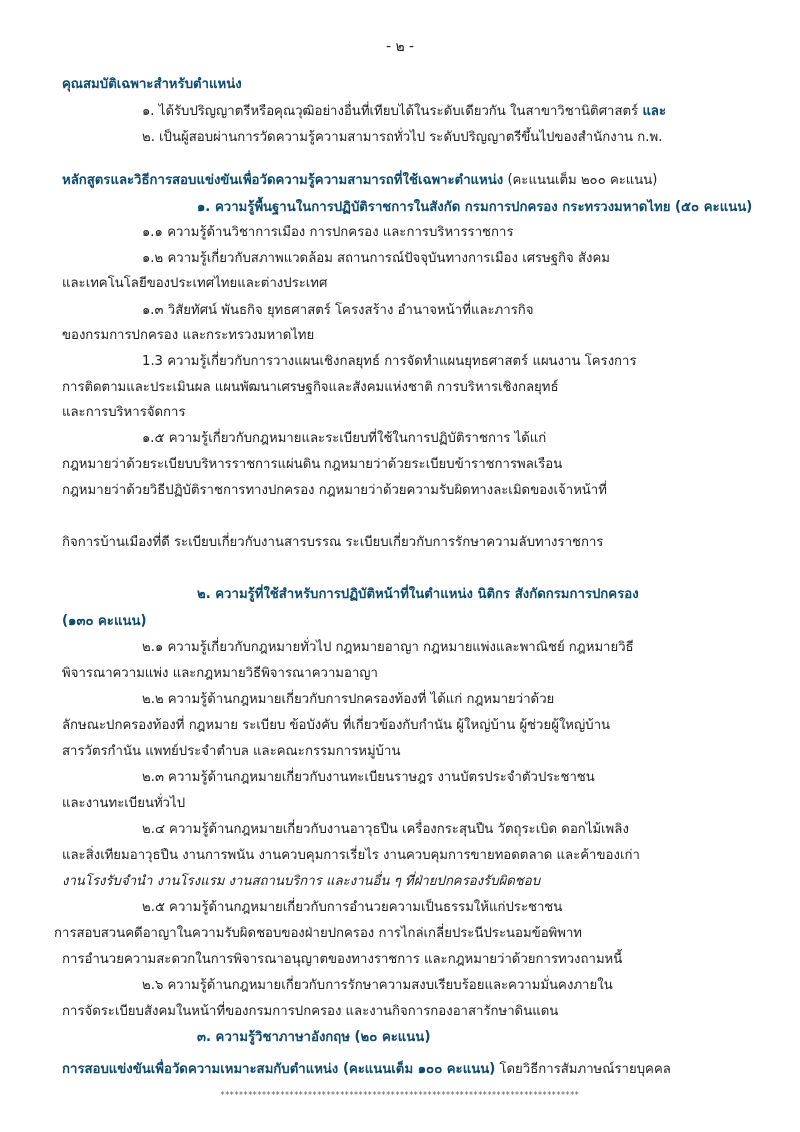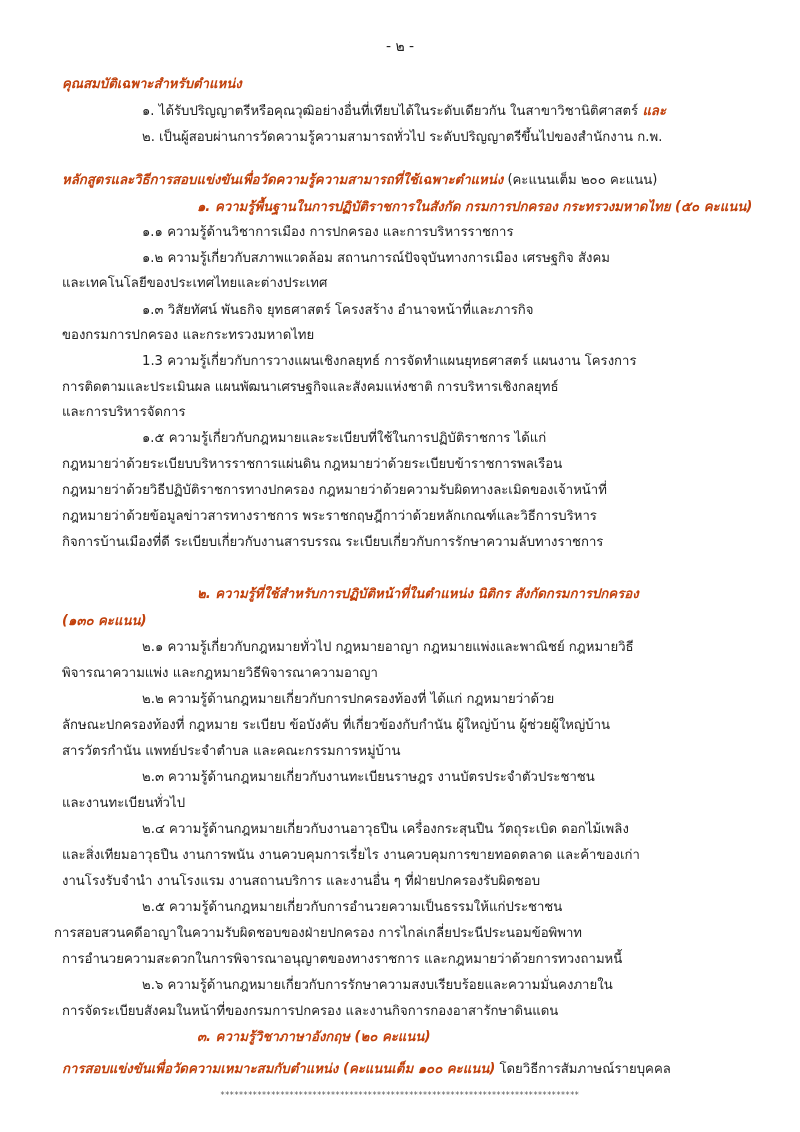--- a/index.html
+++ b/index.html
@@ -1,20 +1,20 @@
 <!DOCTYPE html>
 <html><head>
 <meta charset="utf-8">
 <style>
   html, body { margin: 0; padding: 0; background: #ffffff; }
   body { width: 800px; height: 1132px; position: relative; overflow: hidden;
          font-family: "DejaVu Sans", "Liberation Sans", sans-serif; color: #222; }
   .page { position: absolute; left: 0; top: 0; width: 800px; height: 1132px; }
   .line { position: absolute; white-space: nowrap; font-size: 13.2px; line-height: 20px; }
-  .b { font-weight: bold; color: #c2410c; font-style: italic; }
+  .b { font-weight: bold; color: #0c4a6e; }
   .pno { left: 0; width: 800px; text-align: center; font-size: 14px; }
   .stars { left: 0; width: 800px; text-align: center; font-size: 8px; letter-spacing: 0.6px; color: #555; }
 </style>
 </head>
 <body>
 
 <div class="page">
 
   <div class="line pno" style="top:36px;">- ๒ -</div>
 
@@ -35,35 +35,34 @@
   <div class="line" style="left:142px; top:248px;">๑.๒ ความรู้เกี่ยวกับสภาพแวดล้อม สถานการณ์ปัจจุบันทางการเมือง เศรษฐกิจ สังคม</div>
   <div class="line" style="left:62px; top:273px;">และเทคโนโลยีของประเทศไทยและต่างประเทศ</div>
   <div class="line" style="left:142px; top:300px;">๑.๓ วิสัยทัศน์ พันธกิจ ยุทธศาสตร์ โครงสร้าง อำนาจหน้าที่และภารกิจ</div>
   <div class="line" style="left:62px; top:325px;">ของกรมการปกครอง และกระทรวงมหาดไทย</div>
   <div class="line" style="left:142px; top:351px;">1.3 ความรู้เกี่ยวกับการวางแผนเชิงกลยุทธ์ การจัดทำแผนยุทธศาสตร์ แผนงาน โครงการ</div>
   <div class="line" style="left:62px; top:377px;">การติดตามและประเมินผล แผนพัฒนาเศรษฐกิจและสังคมแห่งชาติ การบริหารเชิงกลยุทธ์</div>
   <div class="line" style="left:62px; top:402px;">และการบริหารจัดการ</div>
   <div class="line" style="left:142px; top:428px;">๑.๕ ความรู้เกี่ยวกับกฎหมายและระเบียบที่ใช้ในการปฏิบัติราชการ ได้แก่</div>
   <div class="line" style="left:62px; top:454px;font-family:Liberation Serif, serif;">กฎหมายว่าด้วยระเบียบบริหารราชการแผ่นดิน กฎหมายว่าด้วยระเบียบข้าราชการพลเรือน</div>
   <div class="line" style="left:62px; top:480px;">กฎหมายว่าด้วยวิธีปฏิบัติราชการทางปกครอง กฎหมายว่าด้วยความรับผิดทางละเมิดของเจ้าหน้าที่</div>
-  <div class="line" style="left:62px; top:506px;">กฎหมายว่าด้วยข้อมูลข่าวสารทางราชการ พระราชกฤษฎีกาว่าด้วยหลักเกณฑ์และวิธีการบริหาร</div>
   <div class="line" style="left:62px; top:532px;">กิจการบ้านเมืองที่ดี ระเบียบเกี่ยวกับงานสารบรรณ ระเบียบเกี่ยวกับการรักษาความลับทางราชการ</div>
 
   <div class="line b" style="left:197px; top:584px;">๒. ความรู้ที่ใช้สำหรับการปฏิบัติหน้าที่ในตำแหน่ง นิติกร สังกัดกรมการปกครอง</div>
   <div class="line b" style="left:62px; top:611px;">(๑๓๐ คะแนน)</div>
   <div class="line" style="left:142px; top:637px;">๒.๑ ความรู้เกี่ยวกับกฎหมายทั่วไป กฎหมายอาญา กฎหมายแพ่งและพาณิชย์ กฎหมายวิธี</div>
   <div class="line" style="left:62px; top:663px;">พิจารณาความแพ่ง และกฎหมายวิธีพิจารณาความอาญา</div>
   <div class="line" style="left:142px; top:689px;">๒.๒ ความรู้ด้านกฎหมายเกี่ยวกับการปกครองท้องที่ ได้แก่ กฎหมายว่าด้วย</div>
   <div class="line" style="left:62px; top:715px;">ลักษณะปกครองท้องที่ กฎหมาย ระเบียบ ข้อบังคับ ที่เกี่ยวข้องกับกำนัน ผู้ใหญ่บ้าน ผู้ช่วยผู้ใหญ่บ้าน</div>
   <div class="line" style="left:62px; top:741px;">สารวัตรกำนัน แพทย์ประจำตำบล และคณะกรรมการหมู่บ้าน</div>
   <div class="line" style="left:142px; top:767px;">๒.๓ ความรู้ด้านกฎหมายเกี่ยวกับงานทะเบียนราษฎร งานบัตรประจำตัวประชาชน</div>
   <div class="line" style="left:62px; top:793px;">และงานทะเบียนทั่วไป</div>
   <div class="line" style="left:142px; top:819px;">๒.๔ ความรู้ด้านกฎหมายเกี่ยวกับงานอาวุธปืน เครื่องกระสุนปืน วัตถุระเบิด ดอกไม้เพลิง</div>
   <div class="line" style="left:62px; top:845px;">และสิ่งเทียมอาวุธปืน งานการพนัน งานควบคุมการเรี่ยไร งานควบคุมการขายทอดตลาด และค้าของเก่า</div>
-  <div class="line" style="left:62px; top:871px;">งานโรงรับจำนำ งานโรงแรม งานสถานบริการ และงานอื่น ๆ ที่ฝ่ายปกครองรับผิดชอบ</div>
+  <div class="line" style="left:62px; top:871px;font-style:italic;">งานโรงรับจำนำ งานโรงแรม งานสถานบริการ และงานอื่น ๆ ที่ฝ่ายปกครองรับผิดชอบ</div>
   <div class="line" style="left:142px; top:897px;">๒.๕ ความรู้ด้านกฎหมายเกี่ยวกับการอำนวยความเป็นธรรมให้แก่ประชาชน</div>
   <div class="line" style="left:54px; top:923px;">การสอบสวนคดีอาญาในความรับผิดชอบของฝ่ายปกครอง การไกล่เกลี่ยประนีประนอมข้อพิพาท</div>
   <div class="line" style="left:62px; top:949px;">การอำนวยความสะดวกในการพิจารณาอนุญาตของทางราชการ และกฎหมายว่าด้วยการทวงถามหนี้</div>
   <div class="line" style="left:142px; top:975px;">๒.๖ ความรู้ด้านกฎหมายเกี่ยวกับการรักษาความสงบเรียบร้อยและความมั่นคงภายใน</div>
   <div class="line" style="left:62px; top:1001px;">การจัดระเบียบสังคมในหน้าที่ของกรมการปกครอง และงานกิจการกองอาสารักษาดินแดน</div>
 
   <div class="line b" style="left:197px; top:1027px;">๓. ความรู้วิชาภาษาอังกฤษ (๒๐ คะแนน)</div>
 
   <div class="line" style="left:62px; top:1059px;">
     <span class="b">การสอบแข่งขันเพื่อวัดความเหมาะสมกับตำแหน่ง (คะแนนเต็ม ๑๐๐ คะแนน)</span>

